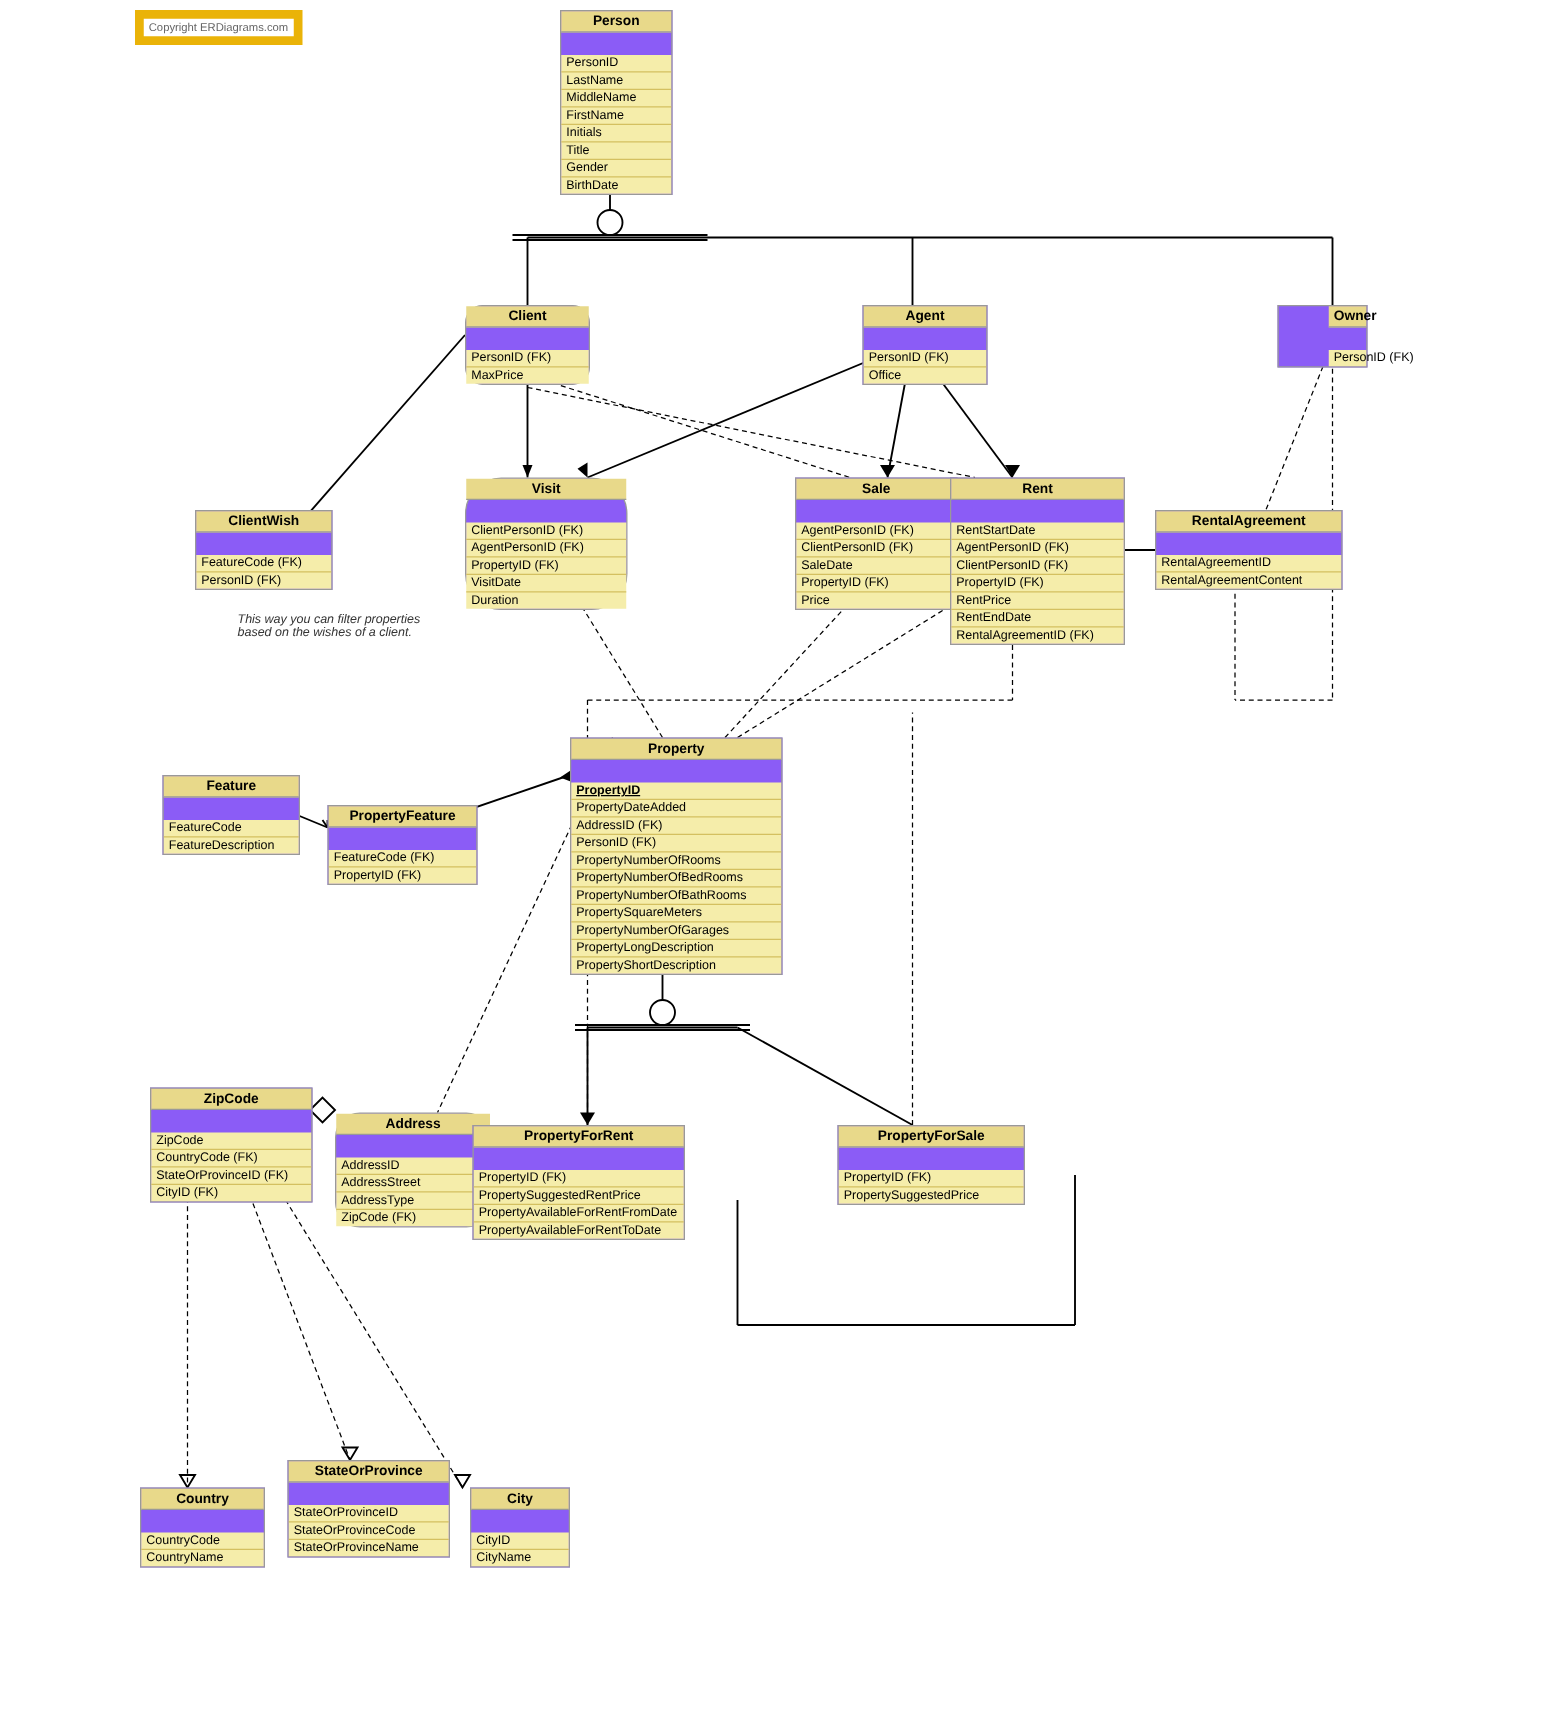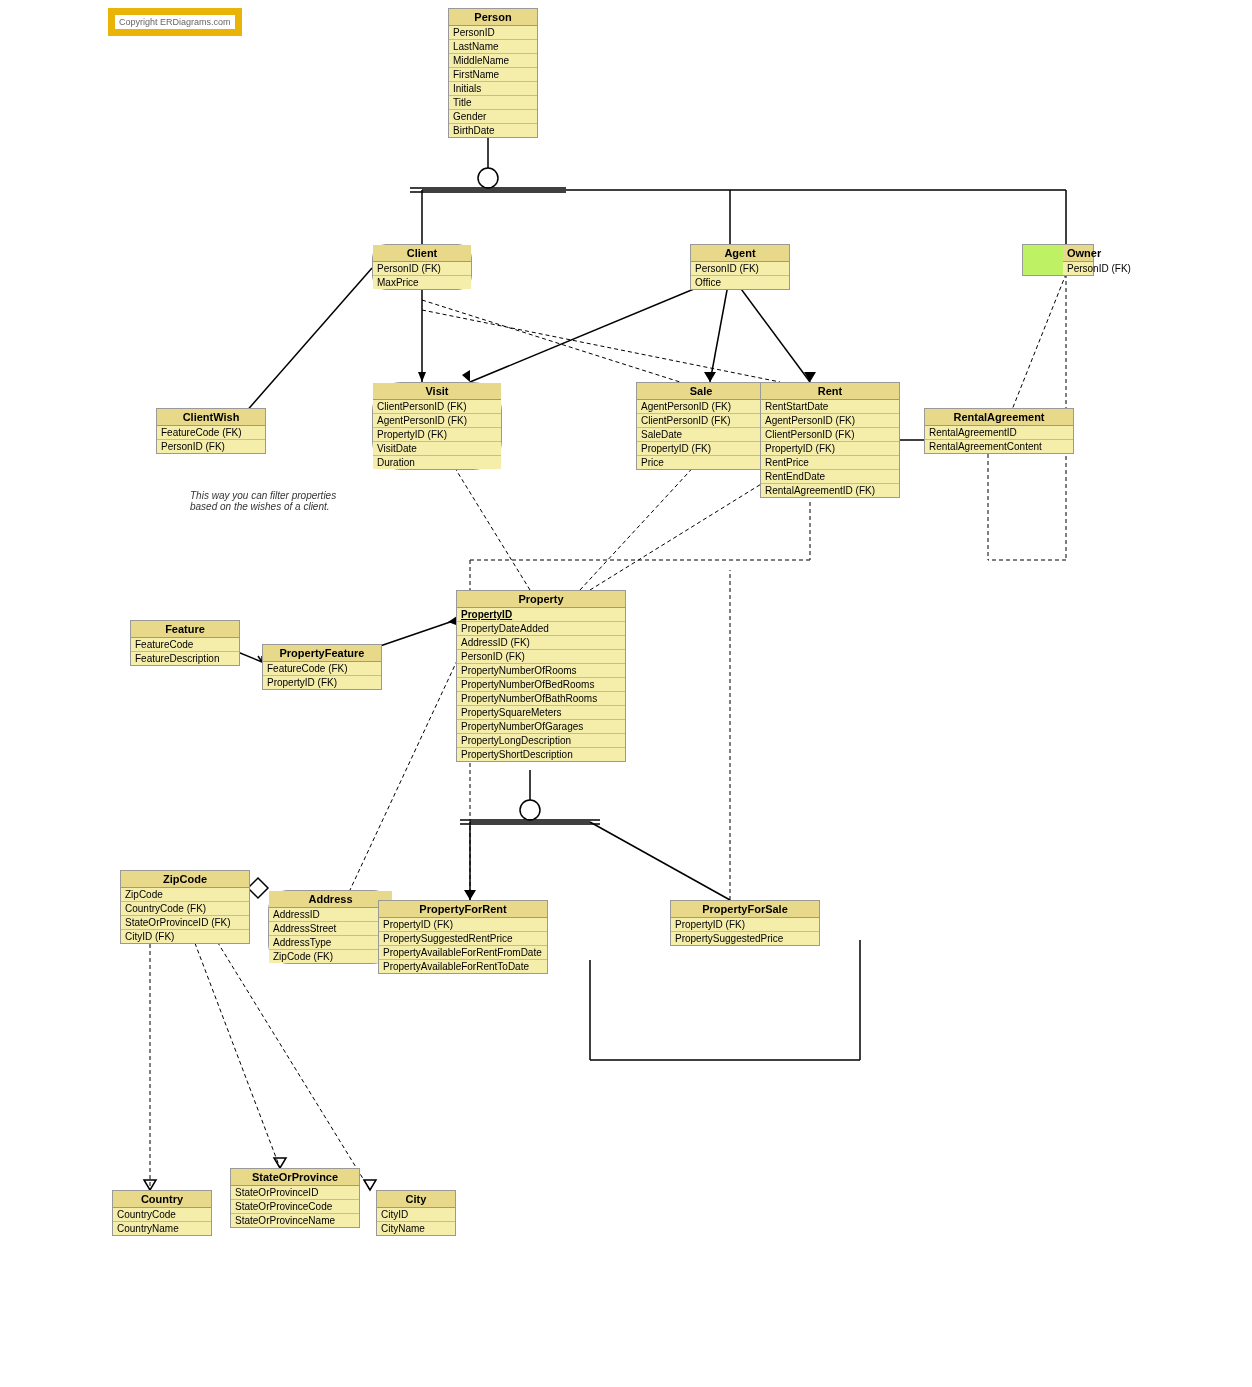--- a/index.html
+++ b/index.html
@@ -13,33 +13,34 @@
     #canvas {
       position: relative;
       width: 1052px;
       height: 1387px;
       margin: 0 auto;
       background: #fff;
     }
     .entity {
       position: absolute;
       border: 1px solid #999;
-      background: #bef264;
+      background: #8b5cf6;
     }
     .entity-header {
       background: #e8d98a;
       border-bottom: 1px solid #999;
       padding: 2px 4px;
       text-align: center;
       font-weight: bold;
       font-size: 11px;
     }
     .entity-body {
       background: #f5edaa;
       padding: 0;
+      margin-top: 18px;
     }
     .entity-field {
       padding: 1px 4px;
       font-size: 10px;
       border-bottom: 1px solid #d4c060;
       white-space: nowrap;
     }
     .entity-field:last-child {
       border-bottom: none;
     }

